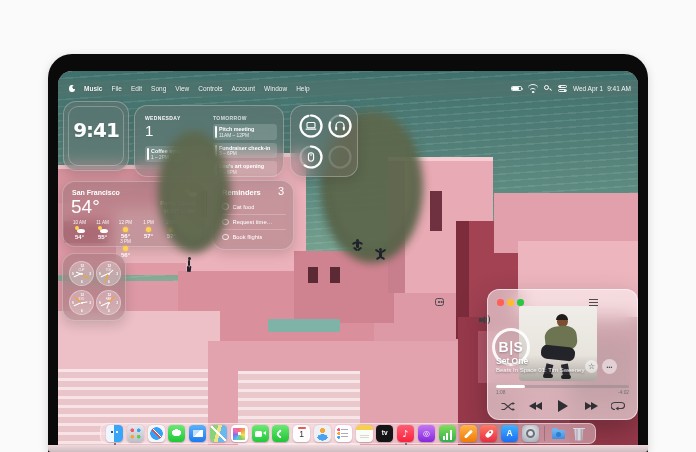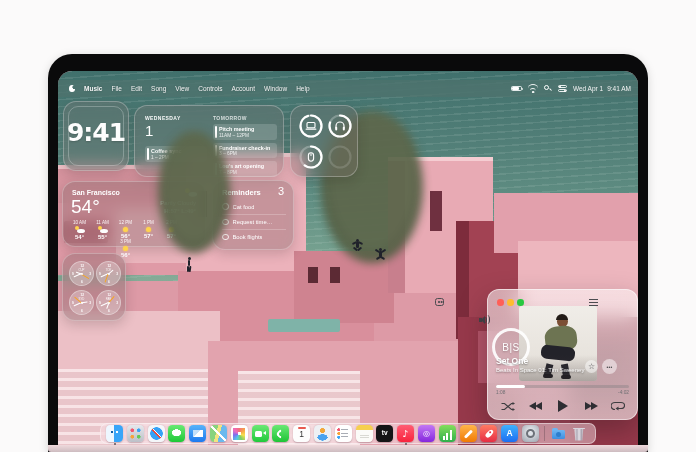--- a/index.html
+++ b/index.html
@@ -54,21 +54,21 @@
   .cc i:nth-child(1):after{content:"";position:absolute;left:.4px;top:.25px;width:1.6px;height:1.6px;border-radius:50%;background:#fff;}
   .cc i:nth-child(2):after{content:"";position:absolute;right:.4px;top:.25px;width:1.6px;height:1.6px;border-radius:50%;background:#fff;}
   .mb-time{display:flex;gap:4px;white-space:nowrap;}
 
   
   .tile{position:absolute;z-index:5;border-radius:13px;background:rgba(118,106,106,.38);
     border:.8px solid rgba(255,255,255,.28);
     backdrop-filter:blur(7px) saturate(1.25);-webkit-backdrop-filter:blur(7px) saturate(1.25);
     box-shadow:0 4px 12px rgba(40,25,30,.18);color:#fff;}
   .clock-digits{position:absolute;left:0;right:0;top:16px;text-align:center;
-    font-family:"DejaVu Sans",sans-serif;font-weight:bold;font-size:25px;letter-spacing:-1px;
+    font-family:"DejaVu Sans",sans-serif;font-weight:bold;font-size:20px;letter-spacing:-1px;
     color:#fdfdfd;text-shadow:0 1px 2px rgba(0,0,0,.18);}
   .cal-col{position:absolute;top:9px;bottom:8px;}
   .cal-label{font-size:5px;font-weight:bold;letter-spacing:.4px;opacity:.95;}
   .cal-date{font-size:15px;font-weight:400;margin-top:1px;}
   .chip{position:relative;margin-top:3px;padding:2px 3px 2px 6px;background:rgba(255,255,255,.16);
     border-radius:3px;white-space:nowrap;overflow:hidden;}
   .chip:before{content:"";position:absolute;left:2px;top:2px;bottom:2px;width:1.6px;background:#fff;border-radius:1px;}
   .chip .t{font-size:5.4px;font-weight:bold;}
   .chip .tm{font-size:4.8px;opacity:.85;margin-top:.5px;}
   .ring-cell{position:absolute;width:26px;height:26px;}
@@ -107,21 +107,21 @@
   .vol i{position:absolute;left:0;top:2.5px;width:2.5px;height:4px;background:#3f3f43;}
   .vol u{position:absolute;left:1.5px;top:.5px;width:0;height:0;border-top:4px solid transparent;border-bottom:4px solid transparent;border-right:4px solid #3f3f43;}
   .vol em{position:absolute;border:solid #3f3f43;border-width:0 1.1px 0 0;border-radius:50%;}
   .vol em:nth-child(3){left:3.5px;top:1.5px;width:4px;height:6px;}
   .vol em:nth-child(4){left:4.5px;top:0;width:6px;height:9px;}
   .art{position:absolute;left:31px;top:16px;width:78px;height:75px;border-radius:3px;overflow:hidden;
     background:linear-gradient(#f0ede8,#e3ded7);}
   .bs-ring{position:absolute;left:4px;top:38px;width:38px;height:38px;border-radius:50%;
     border:3px solid rgba(255,255,255,.92);z-index:3;display:flex;align-items:center;justify-content:center;
     background:rgba(120,110,110,.12);}
-  .bs-ring span{font-size:10px;font-weight:normal;color:#fff;letter-spacing:.5px;text-shadow:0 1px 2px rgba(0,0,0,.25);}
+  .bs-ring span{font-size:14px;font-weight:bold;color:#fff;letter-spacing:.5px;text-shadow:0 1px 2px rgba(0,0,0,.25);}
   .trk-t{position:absolute;left:8px;top:66px;font-size:8.5px;font-weight:bold;color:#fff;
     text-shadow:0 1px 2px rgba(0,0,0,.45);z-index:4;}
   .trk-s{position:absolute;left:8px;top:77px;font-size:6px;color:rgba(255,255,255,.95);
     text-shadow:0 1px 2px rgba(0,0,0,.45);z-index:4;white-space:nowrap;}
   .pill-btn{position:absolute;border-radius:50%;background:rgba(255,255,255,.5);z-index:4;
     display:flex;align-items:center;justify-content:center;color:#4a4a4e;}
   .prog{position:absolute;left:8px;right:8px;top:95px;height:2.5px;border-radius:2px;background:rgba(120,120,124,.35);}
   .prog i{display:block;height:100%;background:#fff;border-radius:2px;}
   .ptime{position:absolute;top:100px;font-size:4.8px;color:#6f6f73;}
   .tr-btn{position:absolute;top:107px;width:22px;height:18px;display:flex;align-items:center;justify-content:center;}

